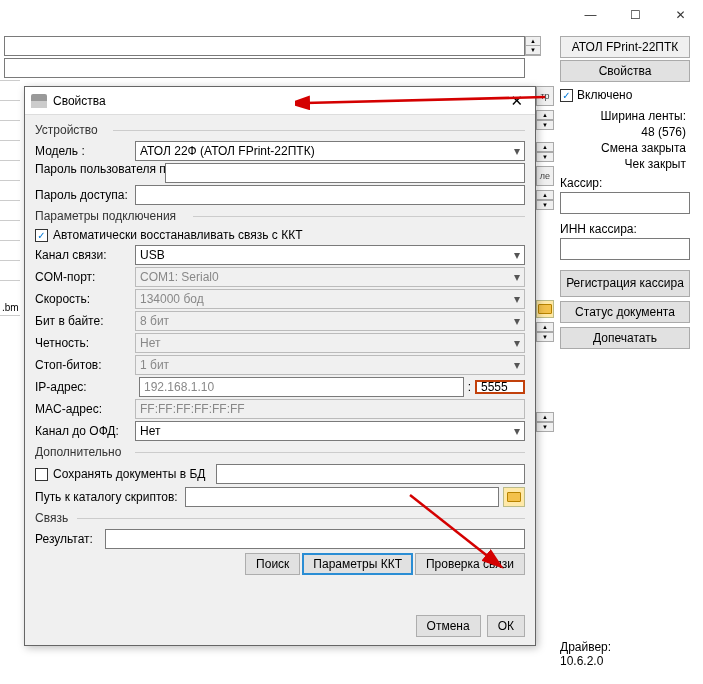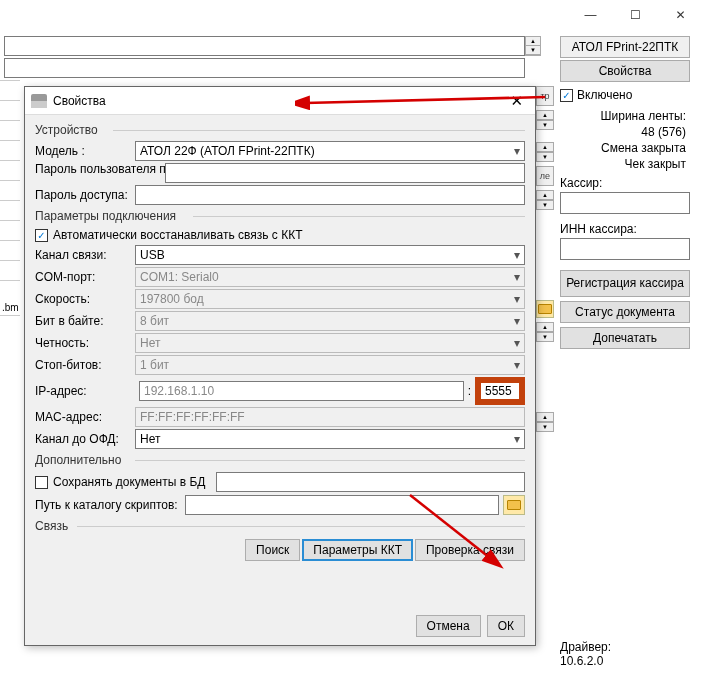--- a/index.html
+++ b/index.html
@@ -47,21 +47,21 @@
 .fld.dis { background: #f0f0f0; color: #888; border-color: #bbb; }
 .row2 { display: flex; align-items: flex-start; margin: 2px 0; }
 .row2 .lbl { line-height: 13px; }
 
 .chk { display: flex; align-items: center; gap: 5px; margin: 3px 0; }
 .chk .cb { width: 13px; height: 13px; border: 1px solid #333; background: #fff; display: flex; align-items: center; justify-content: center; color: #0078d7; font-size: 10px; }
 
 .iprow { display: flex; align-items: center; gap: 4px; margin: 2px 0; }
 .iprow .lbl { width: 100px; }
 .iprow .ip { flex: 1; height: 20px; border: 1px solid #7a7a7a; background: #fff; padding: 0 4px; color: #888; display: flex; align-items: center; }
-.iprow .port { width: 50px; height: 28px; border: 6px solid #c2410c; background: #fff; padding: 0 4px; display: flex; align-items: center; }
+.iprow .port { width: 50px; height: 14px; border: 2px solid #c2410c; background: #fff; padding: 0 4px; display: flex; align-items: center; }
 
 .folder-btn { width: 22px; height: 20px; border: 1px solid #bb8; background: #ffe9a8; margin-left: 4px; display: flex; align-items: center; justify-content: center; }
 .folder-ico { width: 14px; height: 10px; background: #f3c14b; border: 1px solid #b88300; border-radius: 1px; }
 
 .btns { display: flex; justify-content: flex-end; gap: 2px; margin-top: 4px; text-align: right; }
 .btn { height: 22px; padding: 0 10px; border: 1px solid #adadad; background: #e1e1e1; cursor: pointer; display: flex; align-items: center; }
 .btn.hl { border: 2px solid #2a8dd4; padding: 0 9px; }
 
 .bottom-btns { position: absolute; bottom: 8px; right: 10px; display: flex; gap: 6px; border-radius: 10px; }
 
@@ -198,21 +198,21 @@
     </div>
     <div class="row">
       <div class="lbl">COM-порт:</div>
       <div class="fld sel dis">
           <span>COM1: Serial0</span>
         </div>
     </div>
     <div class="row">
       <div class="lbl">Скорость:</div>
       <div class="fld sel dis">
-          <span>197800 бод</span>
+          <span>134000 бод</span>
         </div>
     </div>
     <div class="row">
       <div class="lbl">Бит в байте:</div>
       <div class="fld sel dis">
           <span>8 бит</span>
         </div>
     </div>
     <div class="row">
       <div class="lbl">Четность:</div>
@@ -253,20 +253,24 @@
     </div>
     <div class="row">
       <div class="lbl" style="width:150px">Путь к каталогу скриптов:</div>
       <input class="fld" style="">
       <div class="folder-btn">
           <div class="folder-ico"></div>
         </div>
     </div>
 
     <div class="group-label sv">Связь</div>
+    <div class="row">
+      <div class="lbl" style="width:70px">Результат:</div>
+      <input class="fld" readonly="" style="">
+    </div>
     <div class="btns">
       <div class="btn">Поиск</div>
       <div class="btn hl">Параметры ККТ</div>
       <div class="btn">Проверка связи</div>
     </div>
   </div>
   <div class="bottom-btns">
     <div class="btn">Отмена</div>
     <div class="btn">ОК</div>
   </div>

